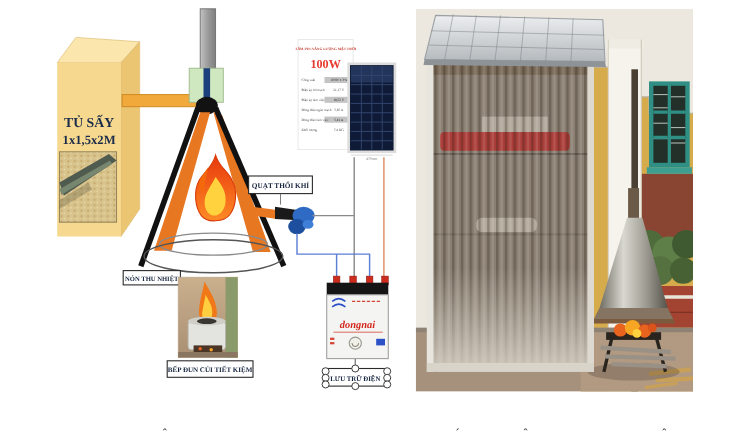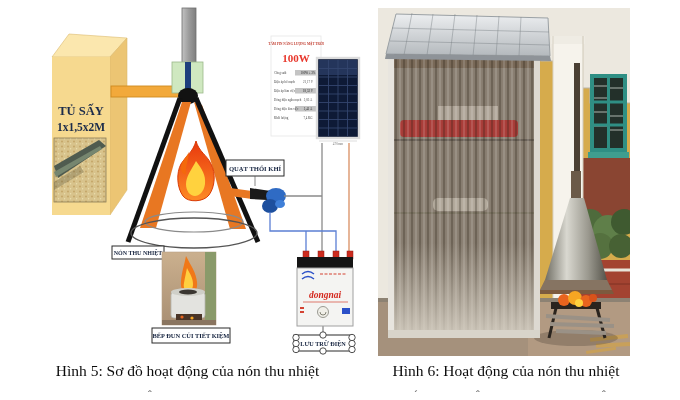--- a/index.html
+++ b/index.html
@@ -335,20 +335,18 @@
           <line x1="121" y1="8" x2="118" y2="48"></line>
             <line x1="143" y1="9" x2="141" y2="48"></line>
           <line x1="14" y1="20" x2="171" y2="24"></line>
             <line x1="12" y1="33" x2="171" y2="37"></line>
         </g>
         <polygon points="8,46 172,48 173,53 7,51" fill="#8e9398"></polygon>
       </g>
     </g>
   </svg>
 
-  <div class="caption" style="left:10px;width:355px">Hình 5: Sơ đồ hoạt động của nón thu nhiệt</div>
-  <div class="caption" style="left:370px;width:272px">Hình 6: Hoạt động của nón thu nhiệt</div>
 
   <span class="cutmark" style="left:148px">ˆ</span>
   <span class="cutmark" style="left:414px">ˊ</span>
   <span class="cutmark" style="left:476px">ˆ</span>
   <span class="cutmark" style="left:602px">ˆ</span>
 </div>
 
 </body></html>

